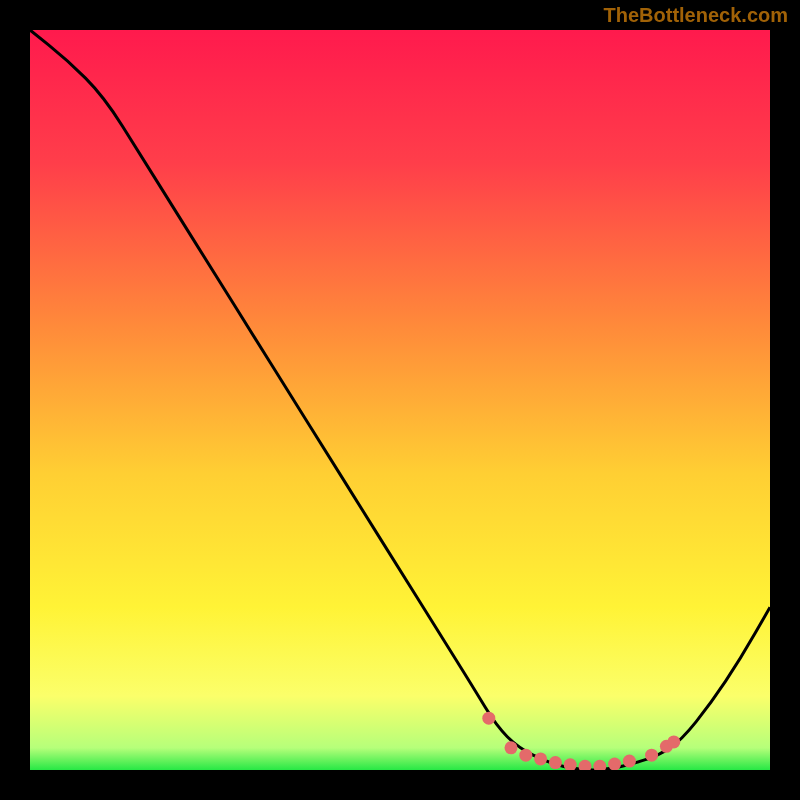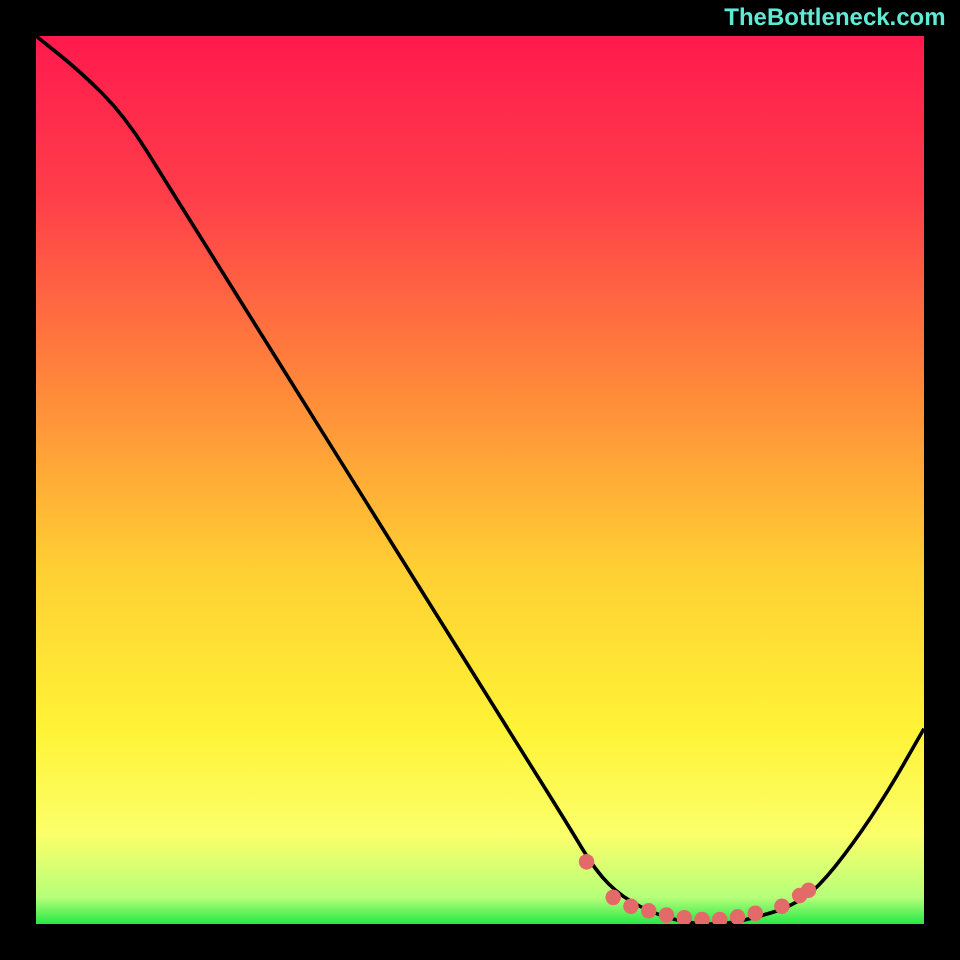--- a/index.html
+++ b/index.html
@@ -14,21 +14,21 @@
   .container {
     width: 800px;
     height: 800px;
     position: relative;
     background: #000;
   }
   .watermark {
     position: absolute;
     top: 4px;
     right: 12px;
-    color: #5eead4;
+    color: #a16207;
     font-size: 20px;
     font-weight: bold;
     z-index: 10;
   }
   .plot-area {
     position: absolute;
     left: 30px;
     top: 30px;
     width: 740px;
     height: 740px;

